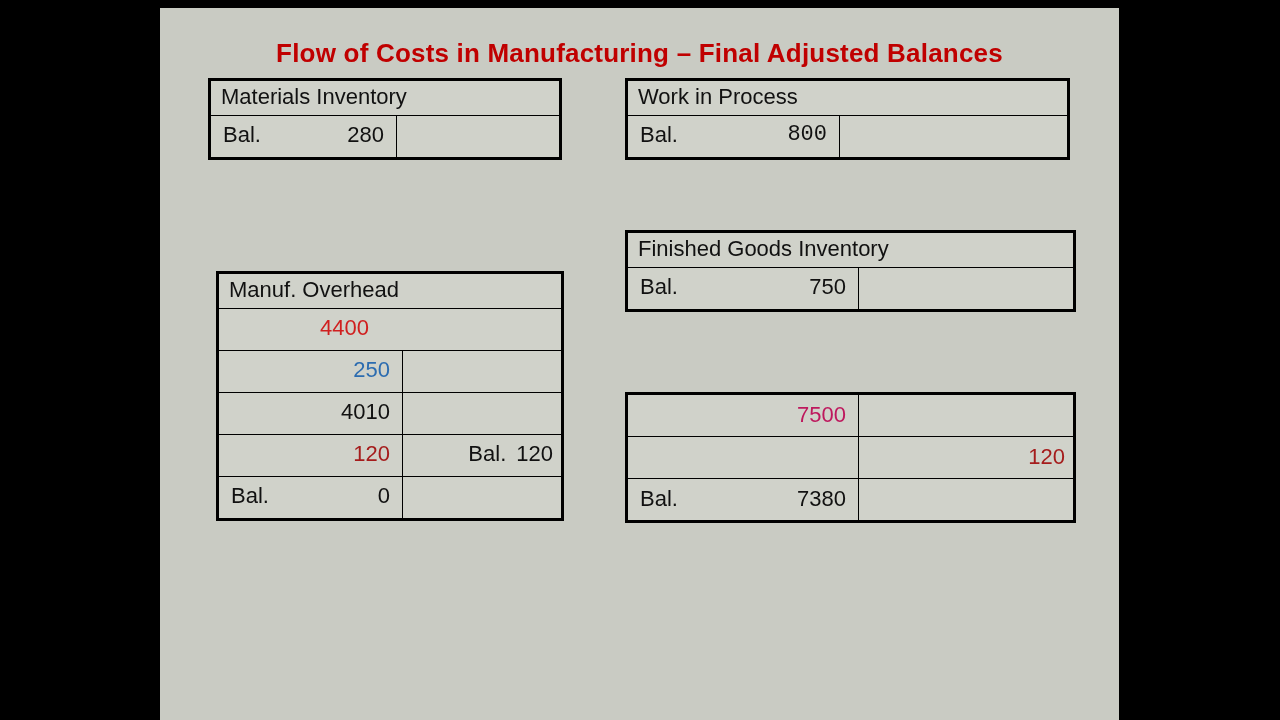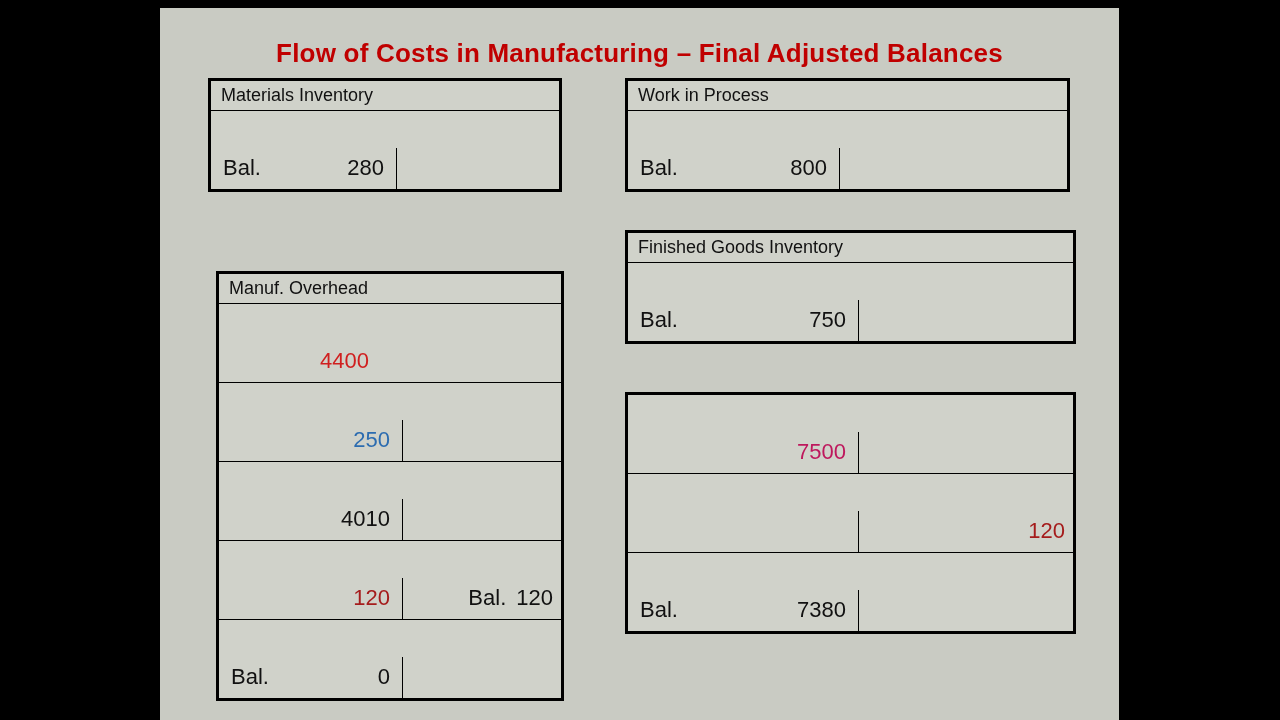--- a/index.html
+++ b/index.html
@@ -43,32 +43,31 @@
 
   
   .t-account {
     position: absolute;
     border: 3px solid #000000;
     background: #d0d2ca;
     box-sizing: border-box;
   }
   .t-head {
     border-bottom: 1px solid #000000;
-    font-size: 18px;
+    font-size: 22px;
     color: #111111;
     padding: 4px 0 5px 10px;
     line-height: 1.12;
     box-sizing: border-box;
     white-space: nowrap;
   }
   .t-row {
     display: flex;
     border-bottom: 1px solid #000000;
     box-sizing: border-box;
-    margin-top: 37px;
   }
   .t-row.last { border-bottom: none; }
   .t-cell {
     box-sizing: border-box;
     display: flex;
     align-items: center;
     font-size: 22px;
     color: #111111;
     padding: 4px 8px 5px 8px;
     line-height: 1.12;
@@ -142,21 +141,21 @@
             <span class="cell-value" style="color: rgb(17, 17, 17);"></span>
           </div>
         </div>
       </div>
 
     <div class="t-account" id="work-in-process">
         <div class="t-head">Work in Process</div>
         <div class="t-row last">
           <div class="t-cell debit">
             <span class="cell-label">Bal.</span>
-            <span class="cell-value" style="color: rgb(17, 17, 17);">800</span>
+            <span class="cell-value" style="color: rgb(17, 17, 17); font-family: Liberation Mono, monospace;">800</span>
           </div>
           <div class="t-cell credit">
             <span class="cell-label"></span>
             <span class="cell-value" style="color: rgb(17, 17, 17);"></span>
           </div>
         </div>
       </div>
 
     <div class="t-account" id="finished-goods">
         <div class="t-head">Finished Goods Inventory</div>

